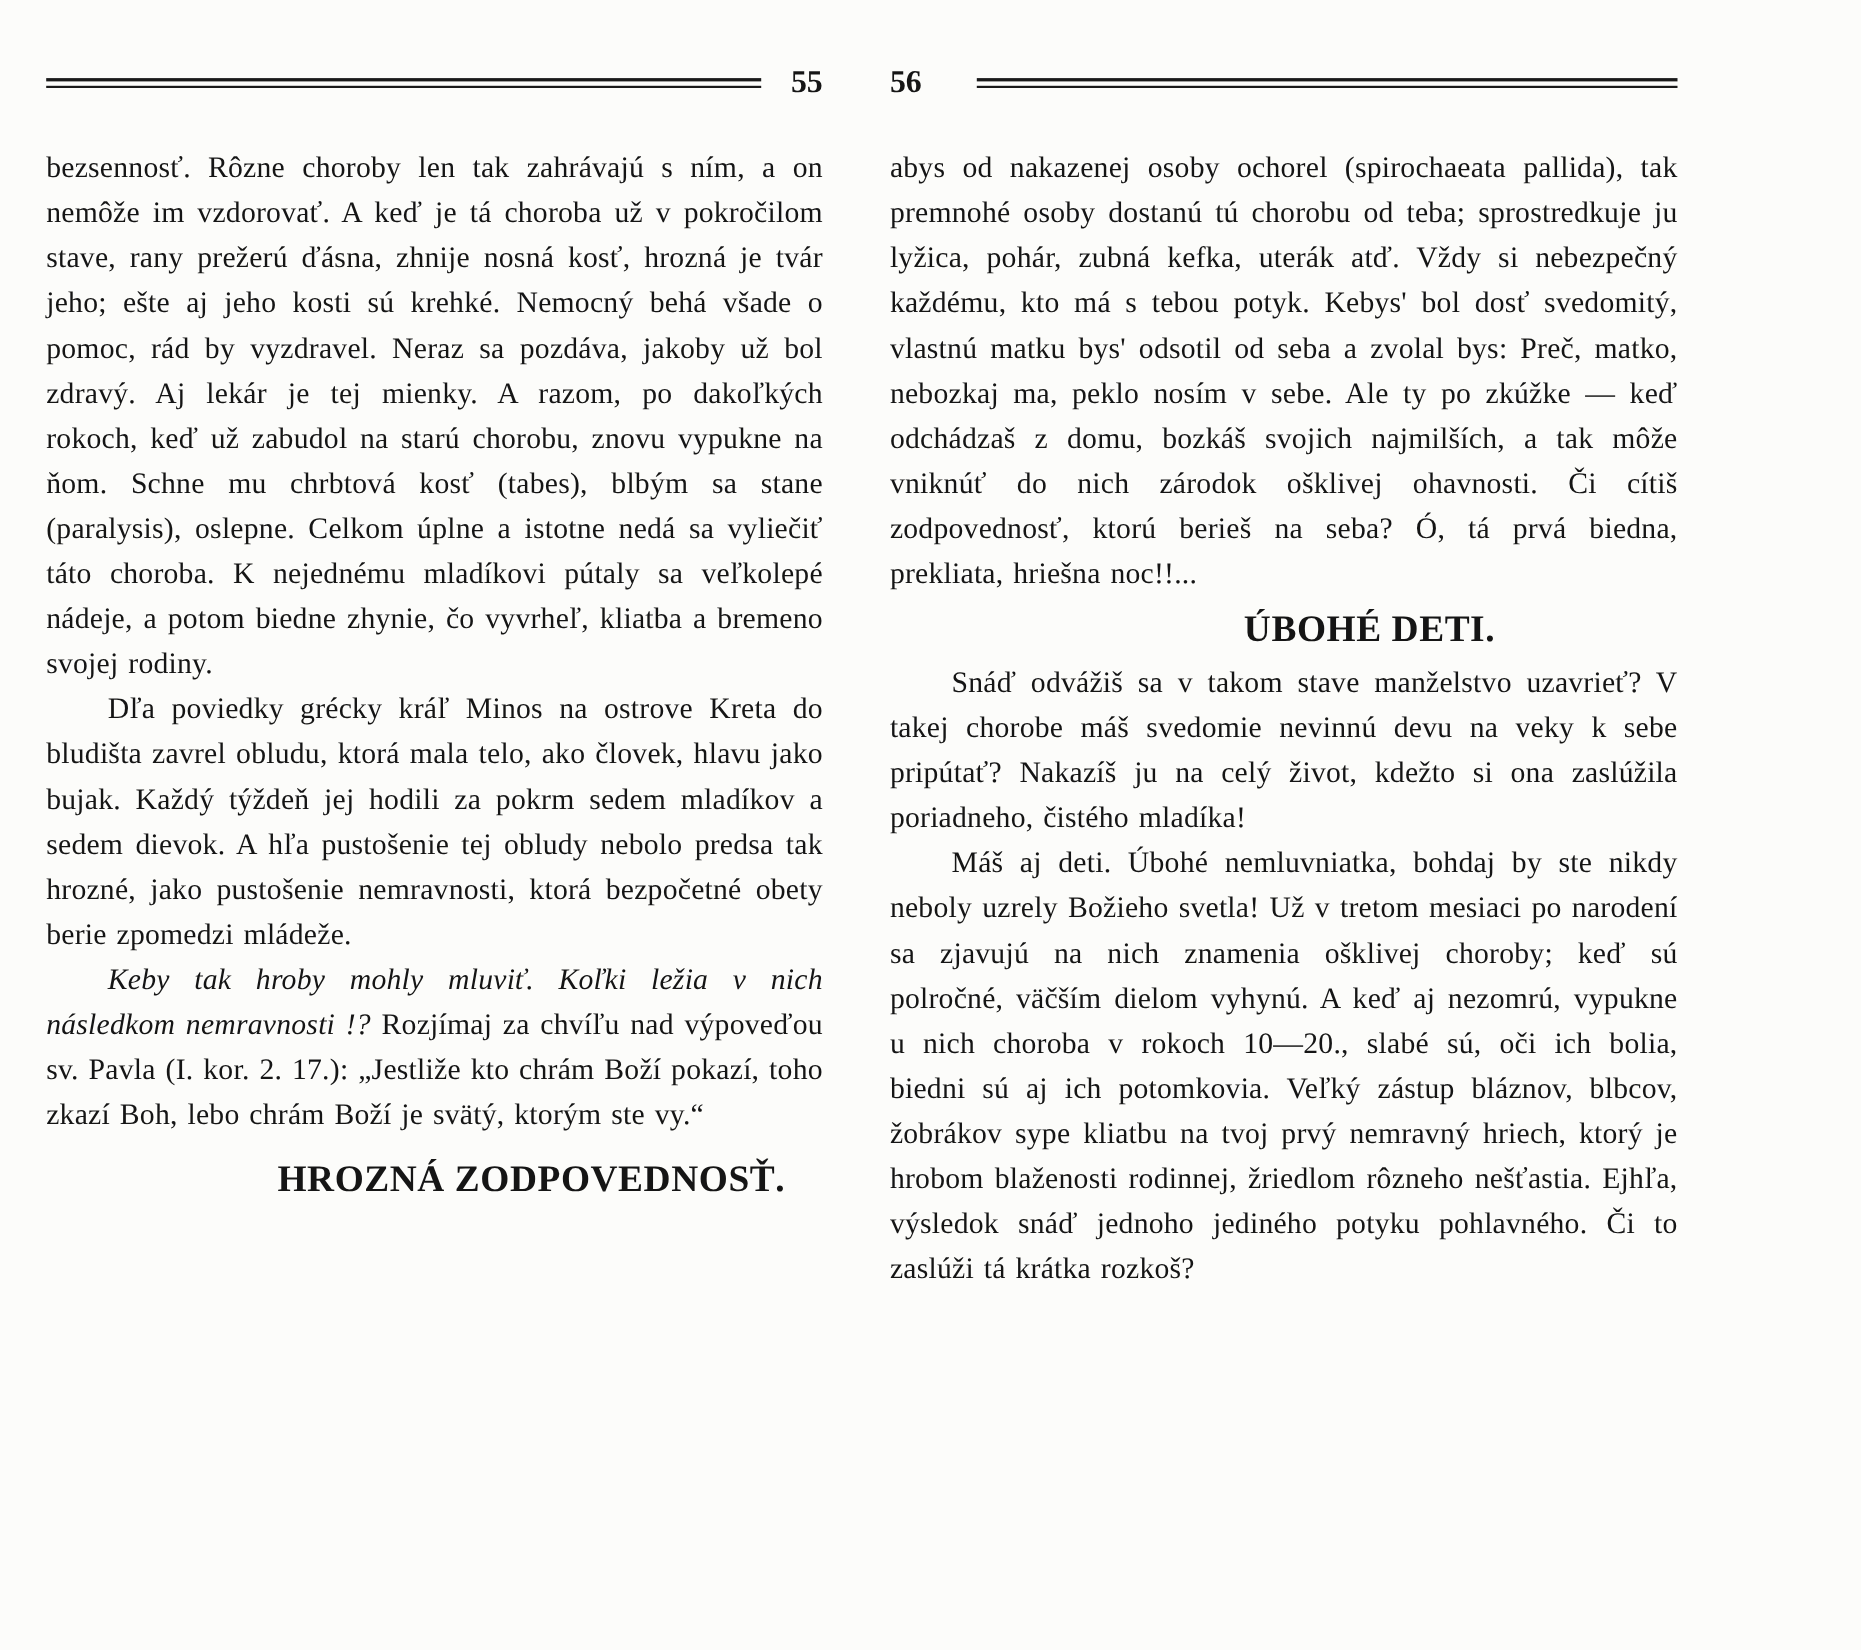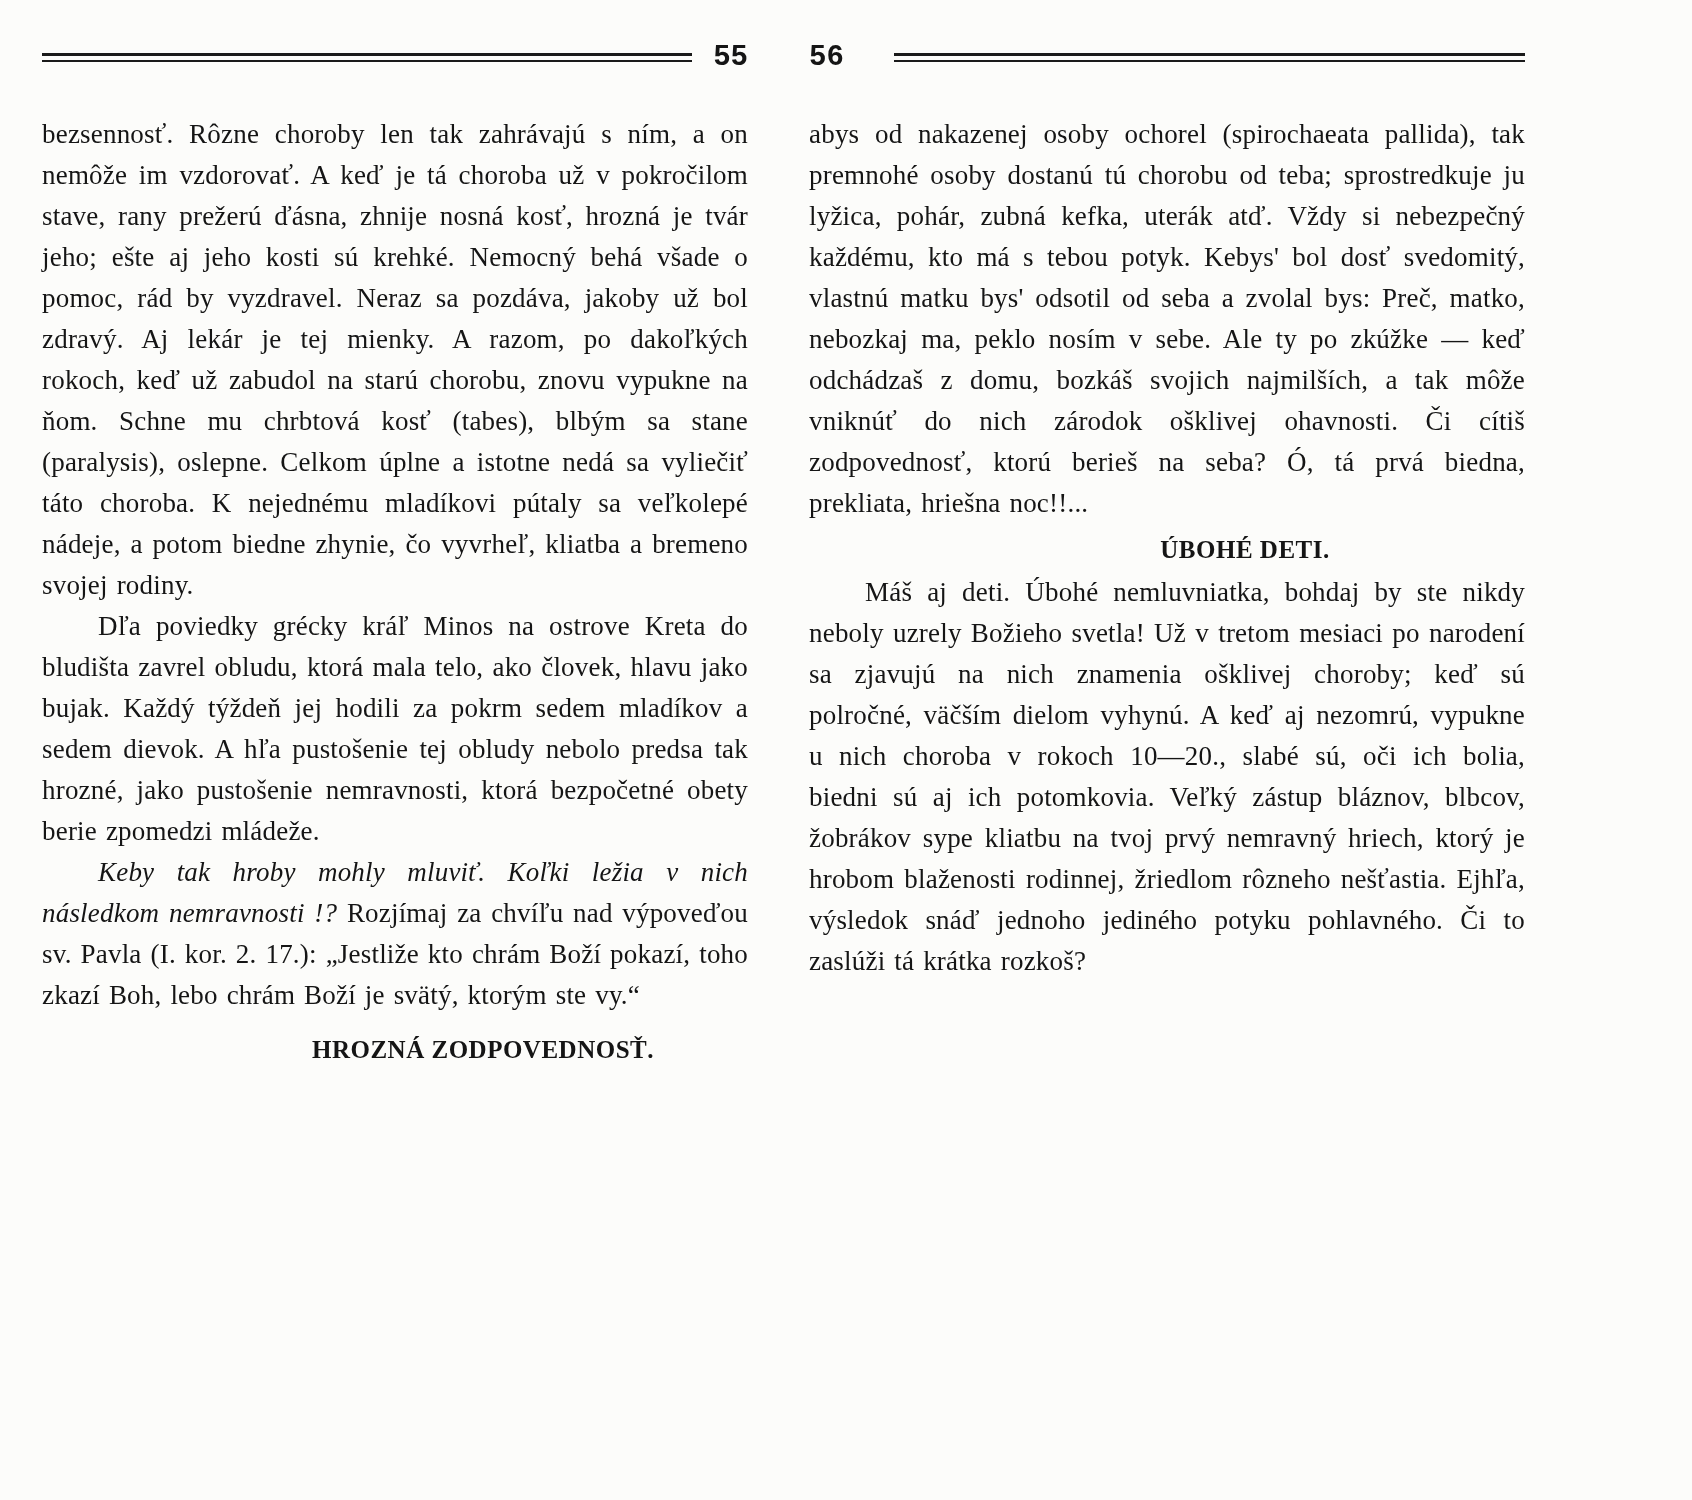--- a/index.html
+++ b/index.html
@@ -19,23 +19,22 @@
   .page {
     position: absolute;
     top: 0;
   }
   .page-left  { left: 42px;  width: 706px; }
   .page-right { left: 809px; width: 716px; }
 
   .page-header {
     display: flex;
     align-items: center;
-    margin-top: 42px;
+    margin-top: 60px;
     height: 30px;
-    font-family: Liberation Mono, monospace;
   }
   .header-left  { justify-content: space-between; }
   .header-left .double-rule { width: 650px; }
   .header-right { }
   .header-right .double-rule { flex: 1; margin-left: 50px; }
 
   .double-rule {
     height: 9px;
     border-top: 3px solid #1a1a1a;
     border-bottom: 2px solid #1a1a1a;
@@ -55,21 +54,21 @@
     line-height: 41px;
     font-weight: 400;
     text-align: justify;
     letter-spacing: 0.2px;
     word-spacing: 2px;
   }
   .indent { text-indent: 56px; }
   .ital   { font-style: italic; }
 
   .heading {
-    font-size: 25px;
+    font-size: 34px;
     font-weight: 700;
     text-align: center;
     letter-spacing: 0.5px;
     margin: 20px 0 12px 0;
   }
   .heading-left  { transform: translateX(88px); }
   .heading-right { transform: translateX(78px); margin: 12px 0 8px 0; }
 </style>
 </head>
 <body>
@@ -90,17 +89,18 @@
   </section>
 
   <section class="page page-right">
     <header class="page-header header-right">
       <span class="page-number">56</span>
       <span class="double-rule"></span>
     </header>
     <div class="page-body">
       <p class="para">abys od nakazenej osoby ochorel (spirochaeata pallida), tak premnohé osoby dostanú tú chorobu od teba; sprostredkuje ju lyžica, pohár, zubná kefka, uterák atď. Vždy si nebezpečný každému, kto má s tebou potyk. Kebys' bol dosť svedomitý, vlastnú matku bys' odsotil od seba a zvolal bys: Preč, matko, nebozkaj ma, peklo nosím v sebe. Ale ty po zkúžke — keď odchádzaš z domu, bozkáš svojich najmilších, a tak môže vniknúť do nich zárodok ošklivej ohavnosti. Či cítiš zodpovednosť, ktorú berieš na seba? Ó, tá prvá biedna, prekliata, hriešna noc!!...</p>
       <h2 class="heading heading-right">ÚBOHÉ DETI.</h2>
+      <p class="para indent">Snáď odvážiš sa v takom stave manželstvo uzavrieť? V takej chorobe máš svedomie nevinnú devu na veky k sebe pripútať? Nakazíš ju na celý život, kdežto si ona zaslúžila poriadneho, čistého mladíka!</p>
       <p class="para indent">Máš aj deti. Úbohé nemluvniatka, bohdaj by ste nikdy neboly uzrely Božieho svetla! Už v tretom mesiaci po narodení sa zjavujú na nich znamenia ošklivej choroby; keď sú polročné, väčším dielom vyhynú. A keď aj nezomrú, vypukne u nich choroba v rokoch 10—20., slabé sú, oči ich bolia, biedni sú aj ich potomkovia. Veľký zástup bláznov, blbcov, žobrákov sype kliatbu na tvoj prvý nemravný hriech, ktorý je hrobom blaženosti rodinnej, žriedlom rôzneho nešťastia. Ejhľa, výsledok snáď jednoho jediného potyku pohlavného. Či to zaslúži tá krátka rozkoš?</p>
     </div>
   </section>
 
 </div>
 
 </body></html>

